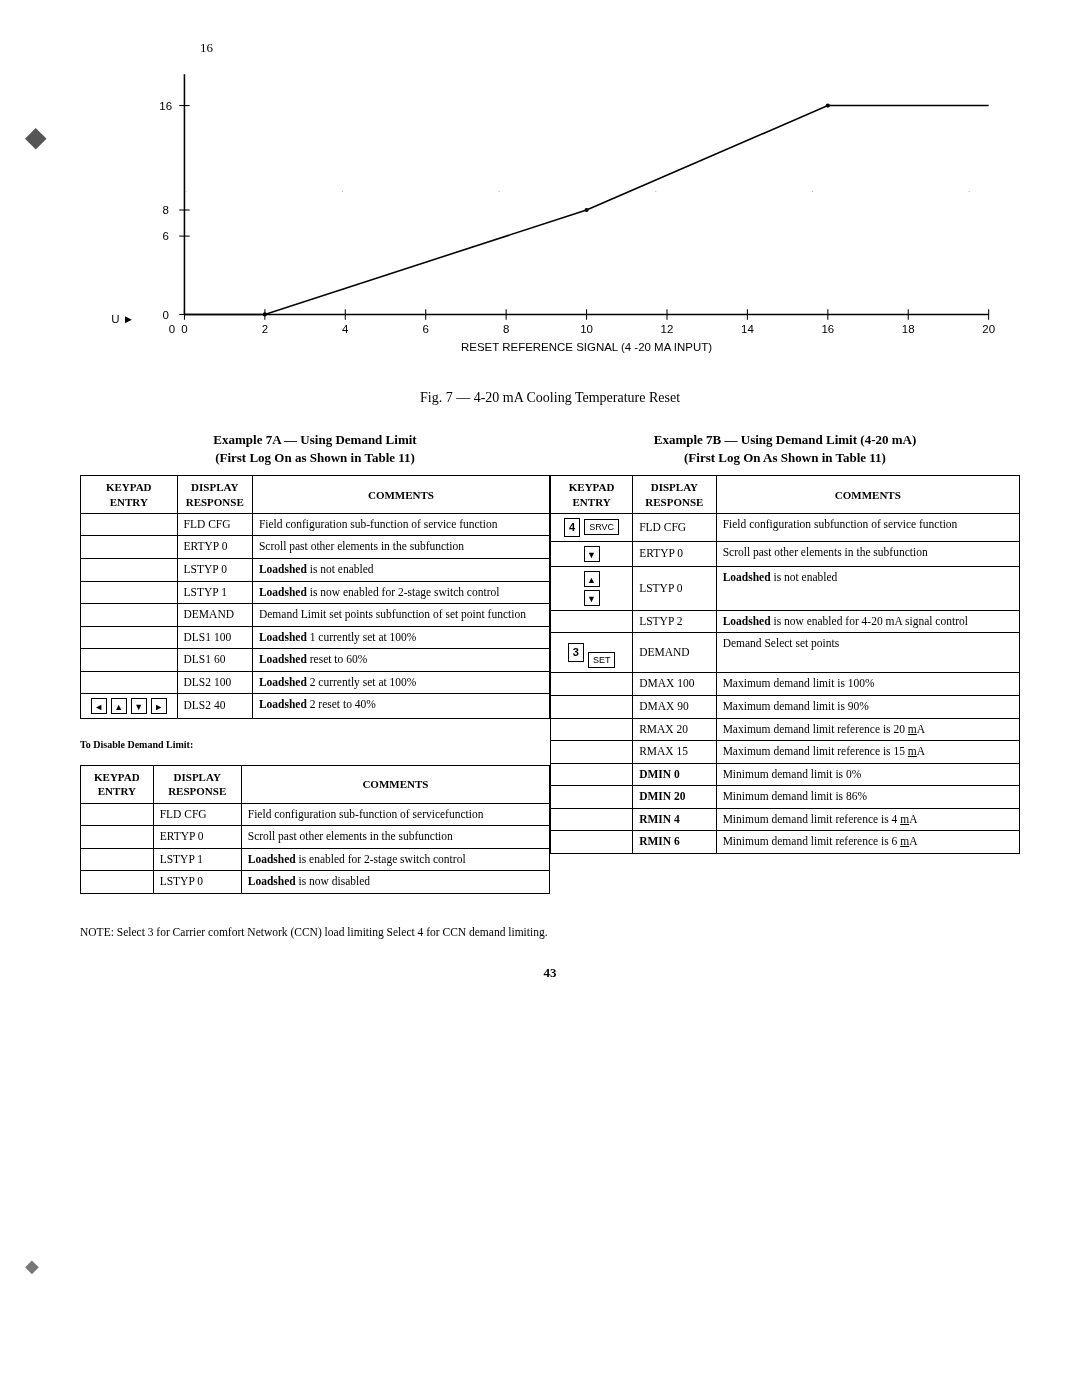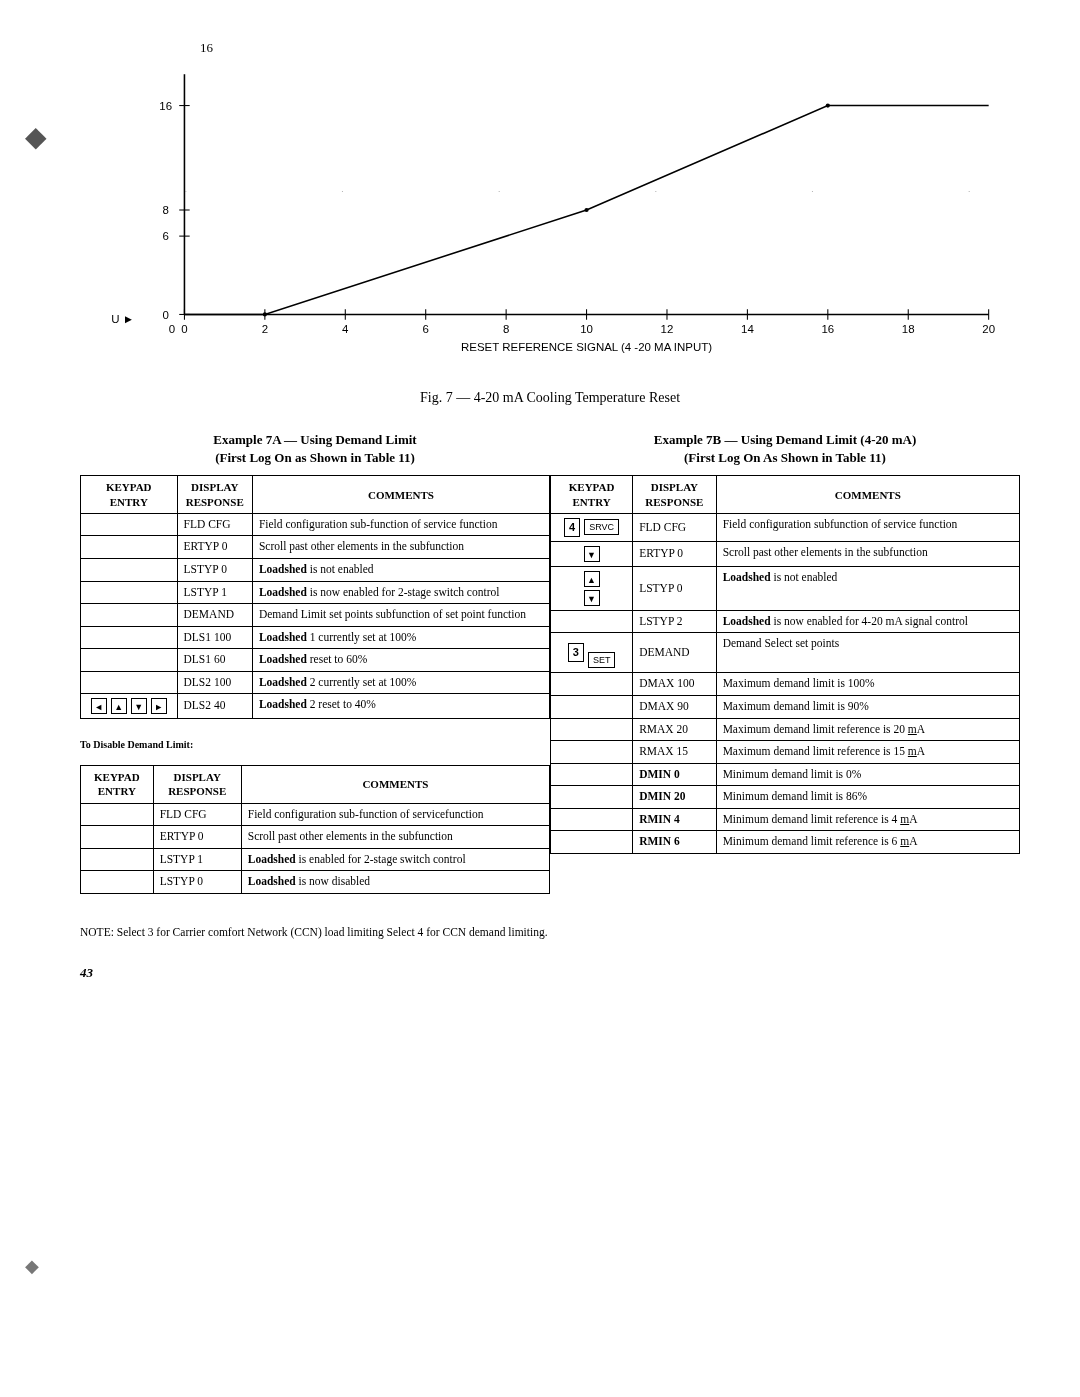--- a/index.html
+++ b/index.html
@@ -143,25 +143,24 @@
     }
 
     
     .bottom-note {
       margin-top: 30px;
       font-size: 11.5px;
       line-height: 1.4;
     }
 
     .page-number-bottom {
-      text-align: left;
+      text-align: center;
       margin-top: 20px;
       font-size: 13px;
       font-weight: bold;
-      font-style: italic;
     }
 
     
     .left-decoration {
       position: absolute;
       left: 25px;
       top: 120px;
       font-size: 28px;
       color: #555;
     }

